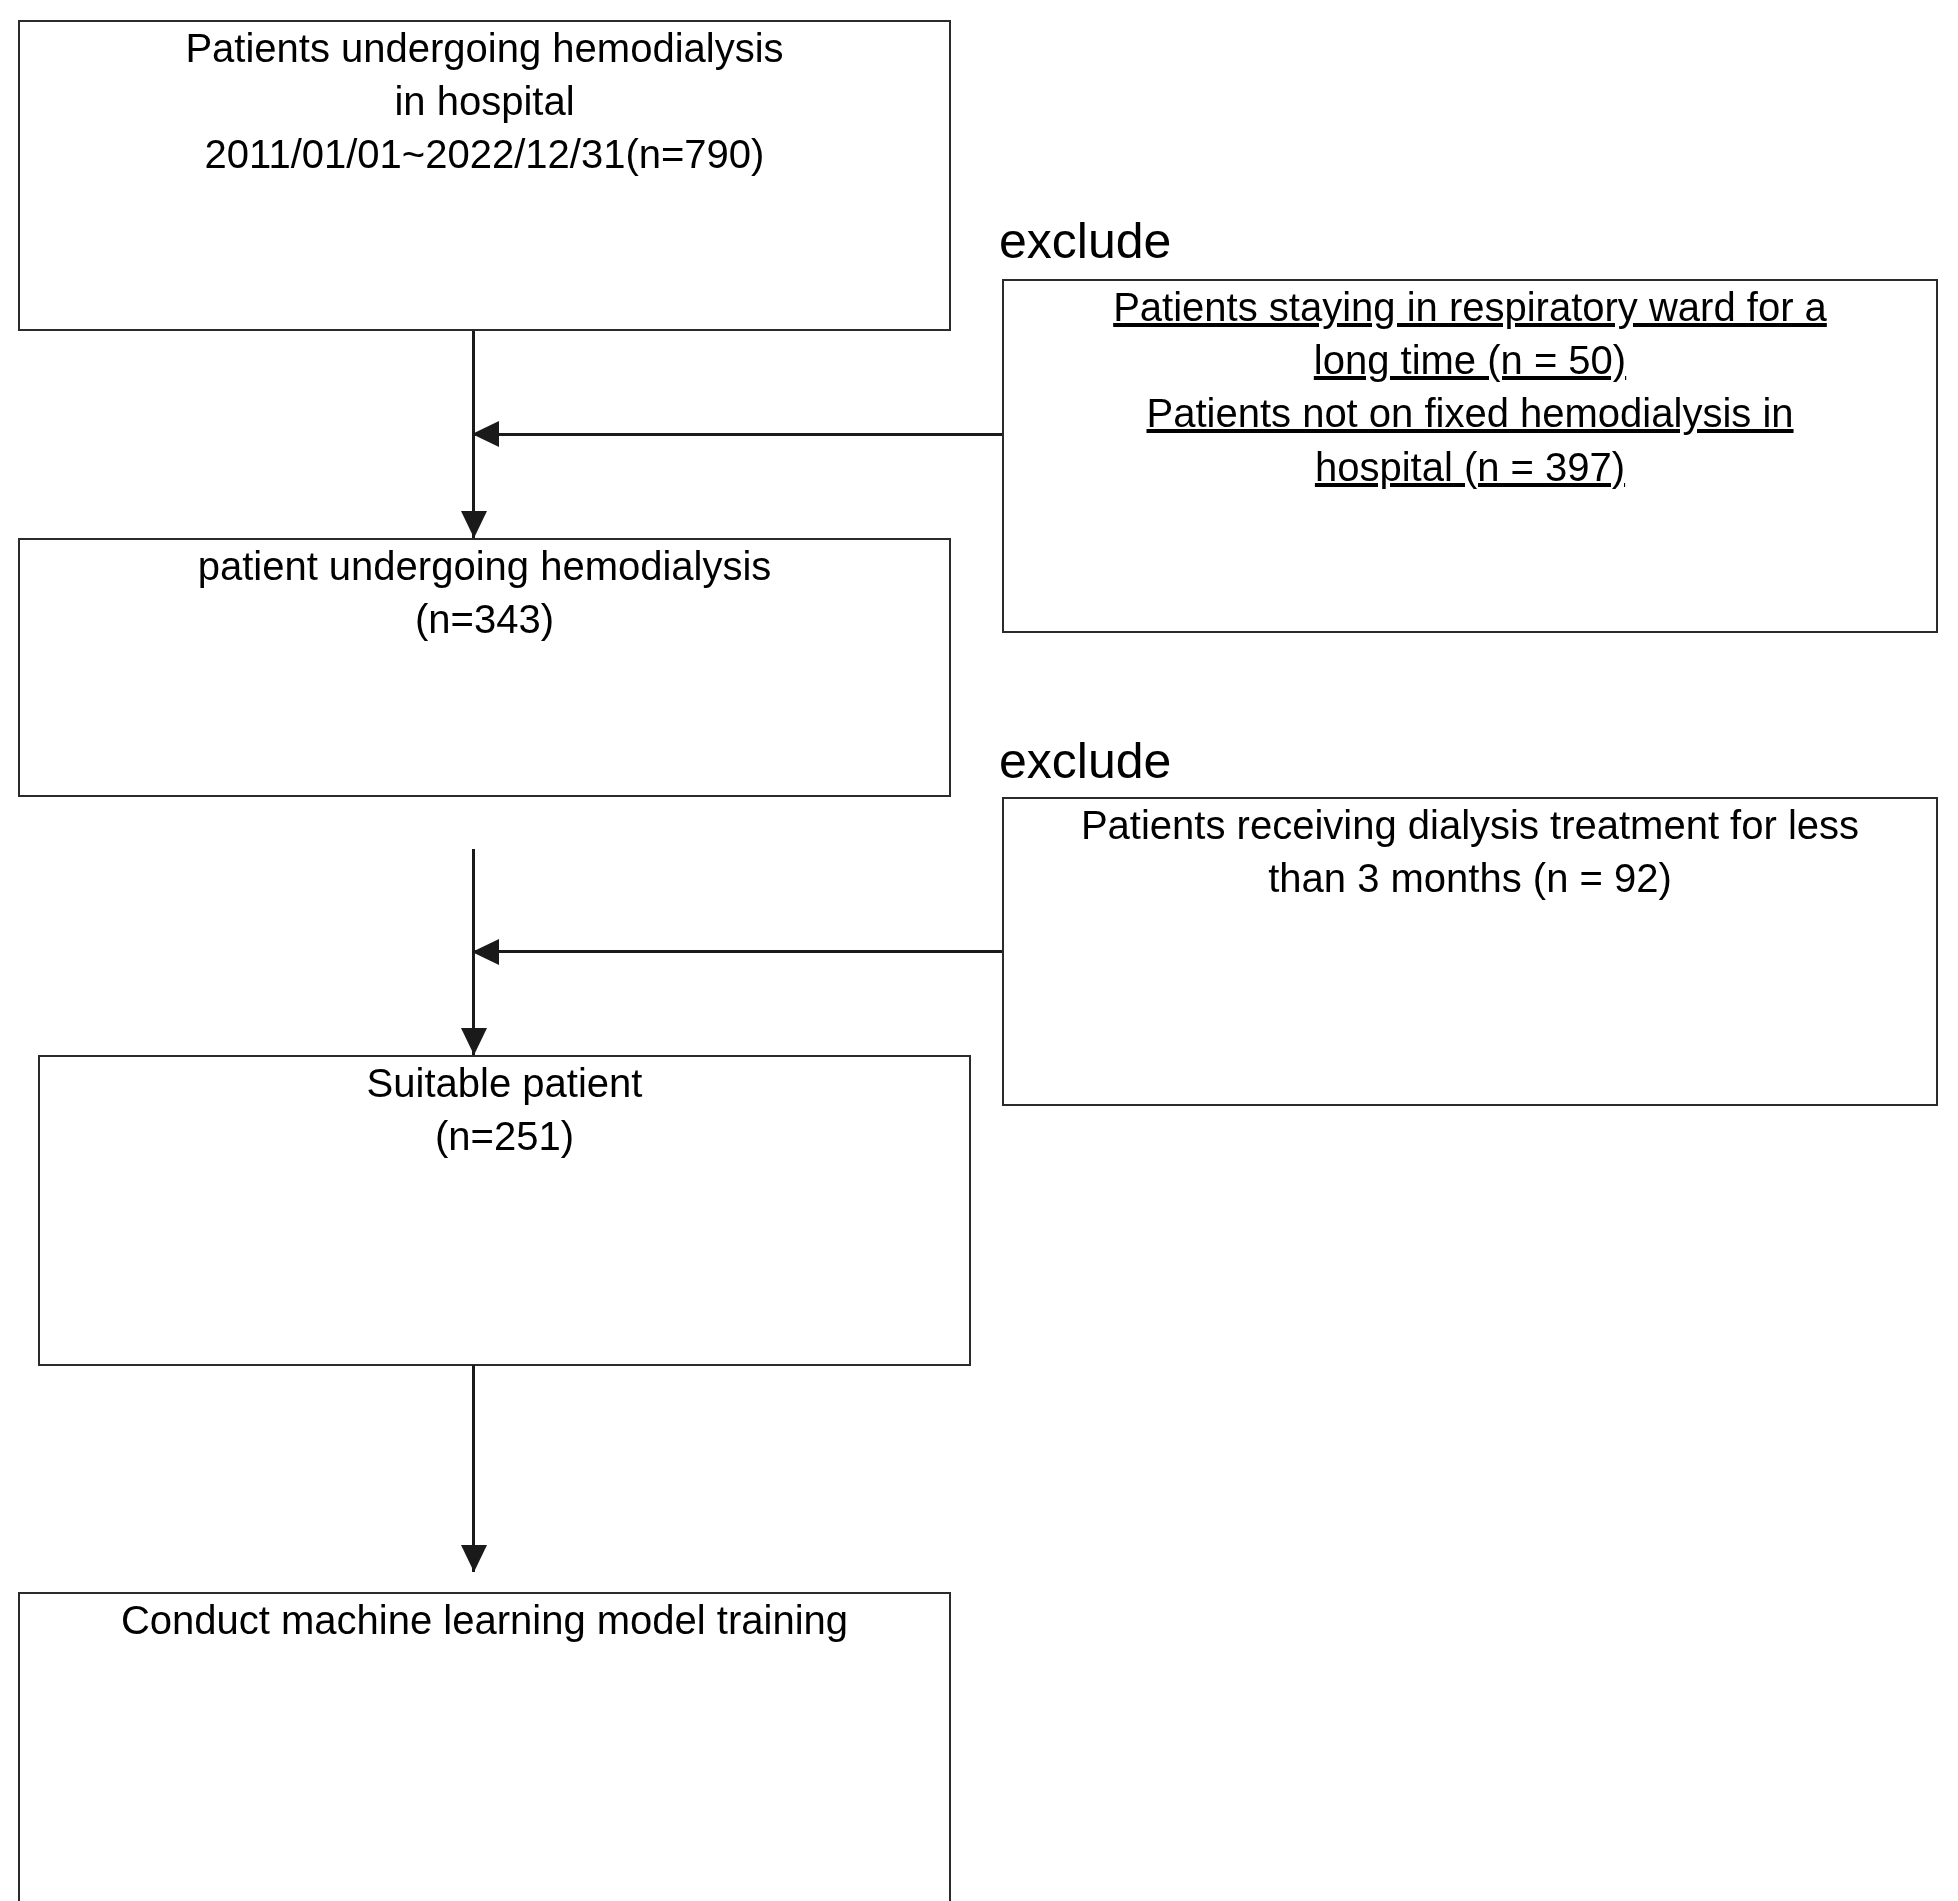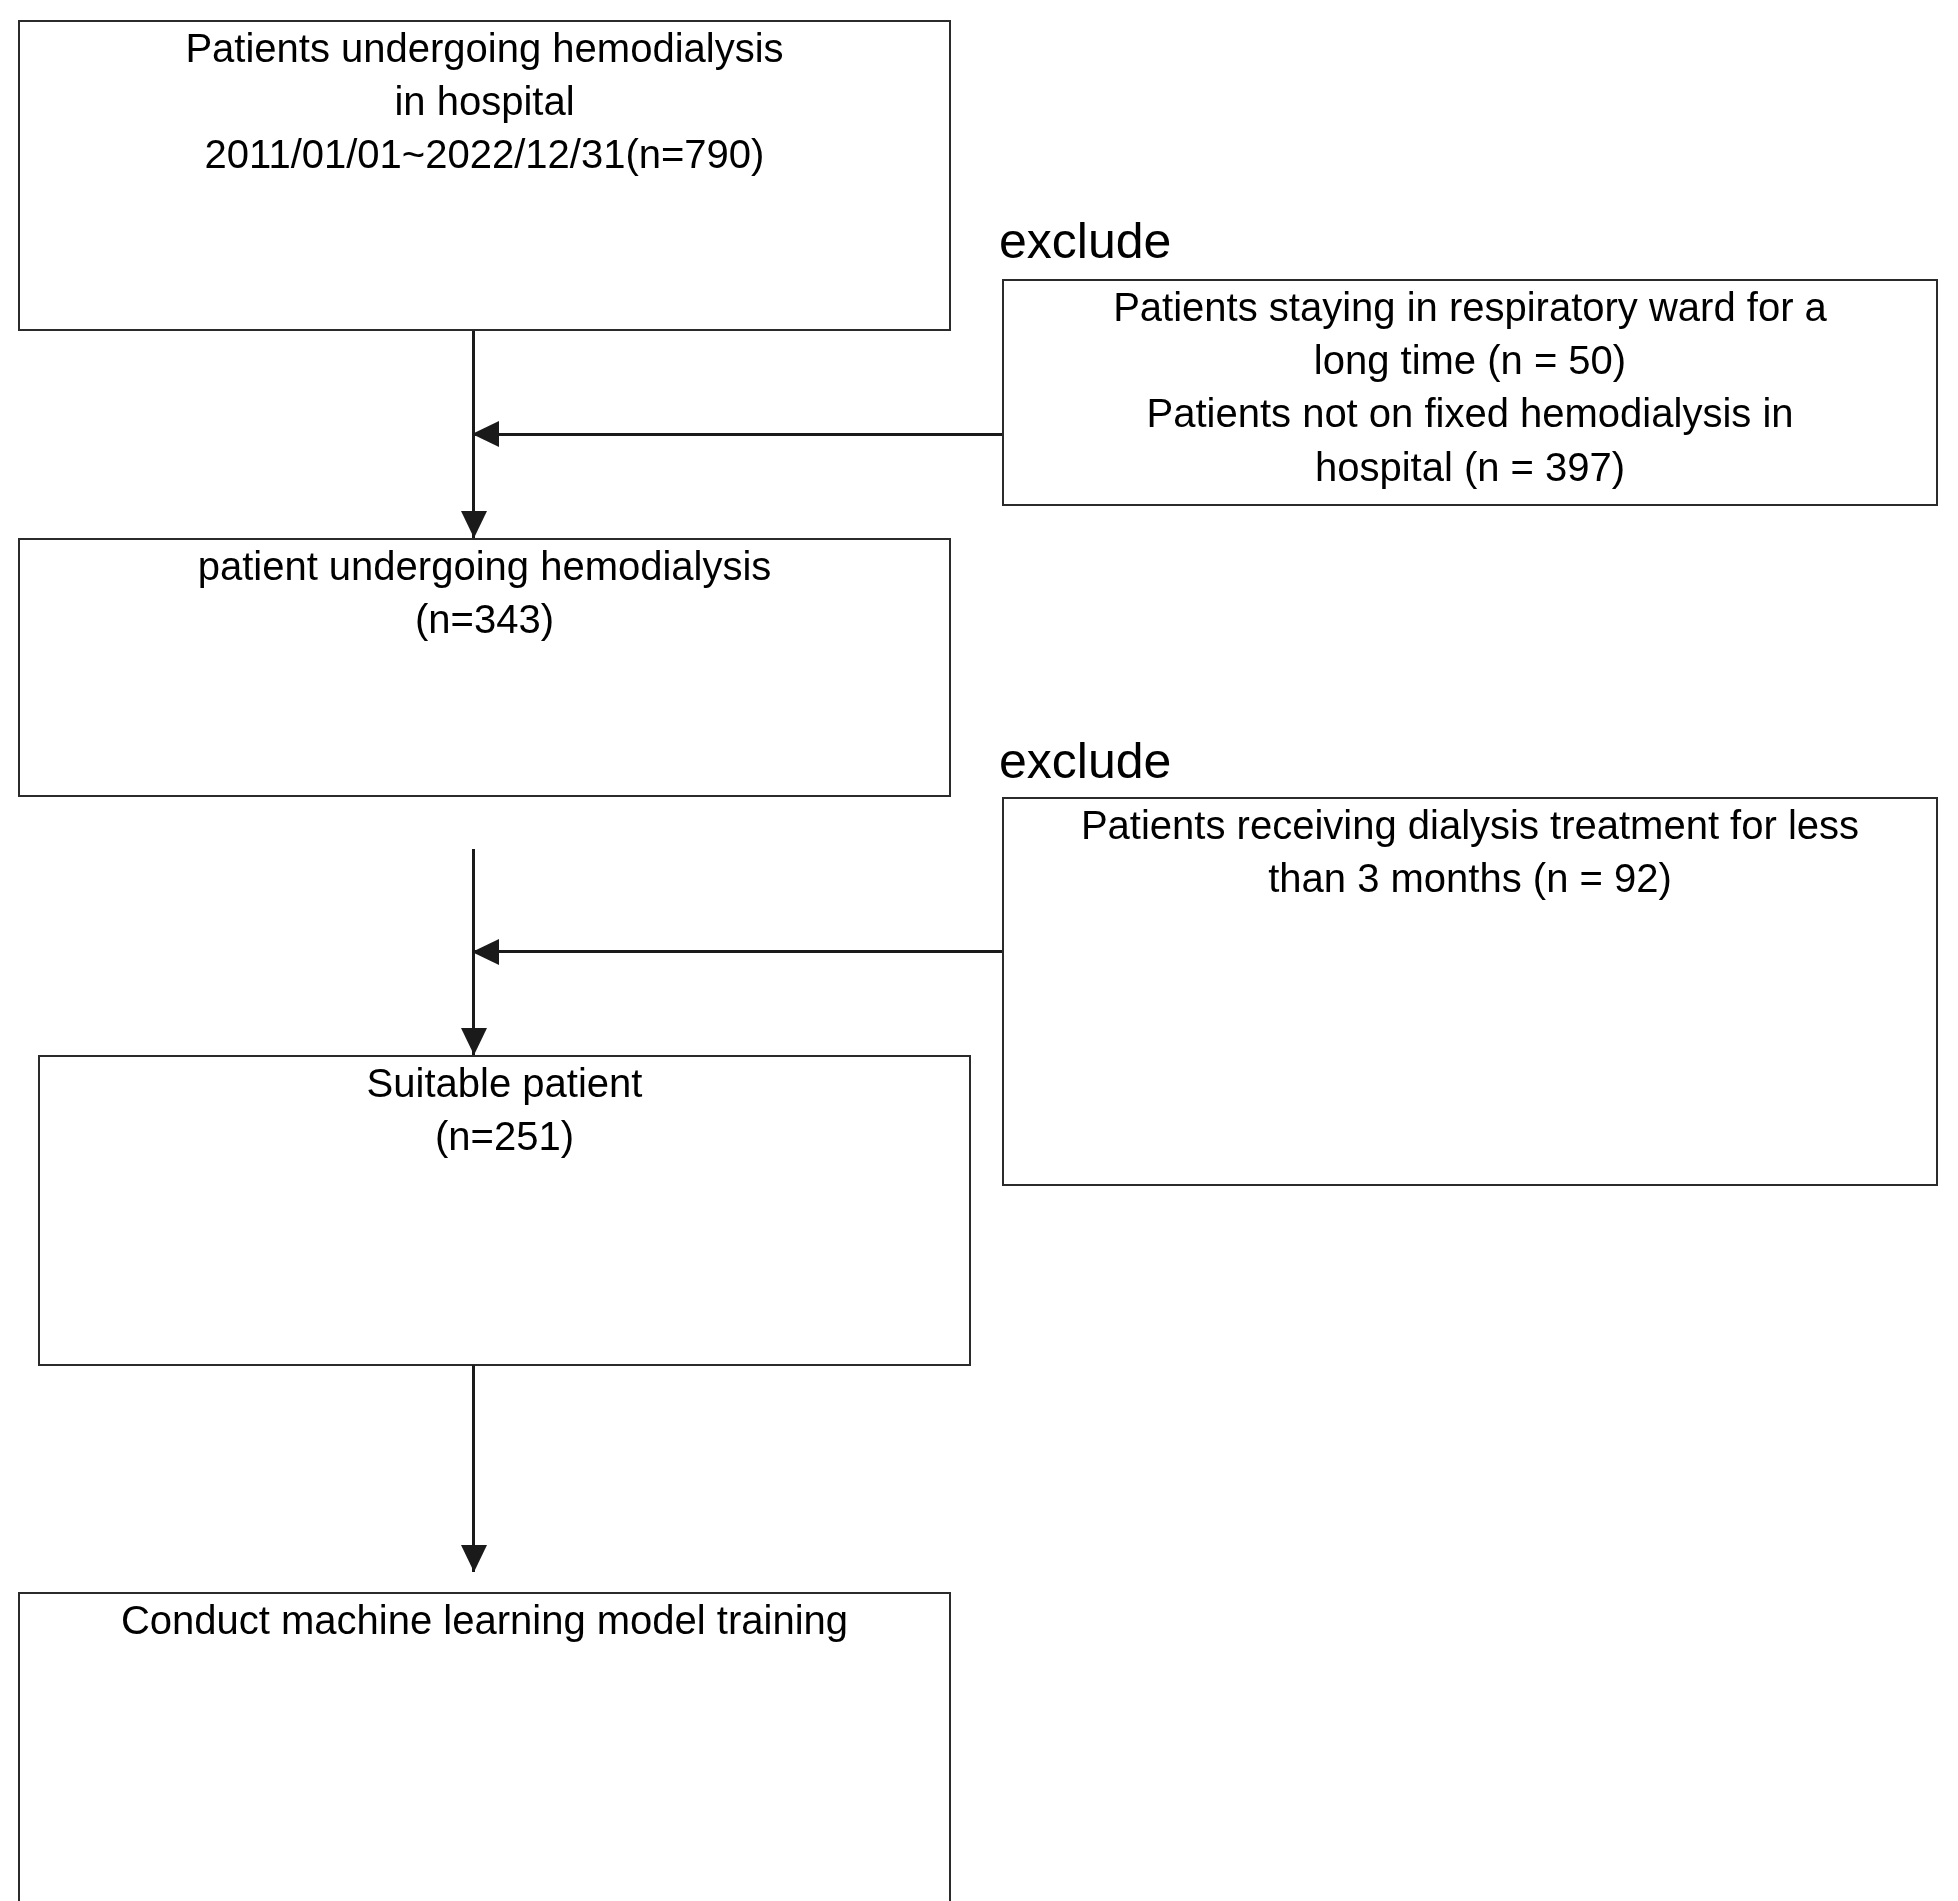--- a/index.html
+++ b/index.html
@@ -34,22 +34,22 @@
     white-space: pre-line;
     padding: 0 16px;
   }
 
   
   #box-source      { left: 18px;   top: 20px;   width: 933px; height: 311px; }
   #box-eligible    { left: 18px;   top: 538px;  width: 933px; height: 259px; }
   #box-suitable    { left: 18px;   top: 1055px; width: 933px; height: 311px; margin-left: 20px; }
   #box-training    { left: 18px;   top: 1572px; width: 933px; height: 311px; margin-top: 20px; }
 
-  #box-exclude-1   { left: 1002px; top: 279px;  width: 936px; height: 227px; }
-  #box-exclude-2   { left: 1002px; top: 797px;  width: 936px; height: 389px; }
+  #box-exclude-1   { left: 1002px; top: 279px;  width: 936px; height: 354px; text-decoration: underline; }
+  #box-exclude-2   { left: 1002px; top: 797px;  width: 936px; height: 309px; }
 
   
   .exclude-label {
     position: absolute;
     font-size: 50px;
     line-height: 1;
     white-space: nowrap;
   }
   #label-exclude-1 { left: 999px; top: 216px; }
   #label-exclude-2 { left: 999px; top: 736px; }

